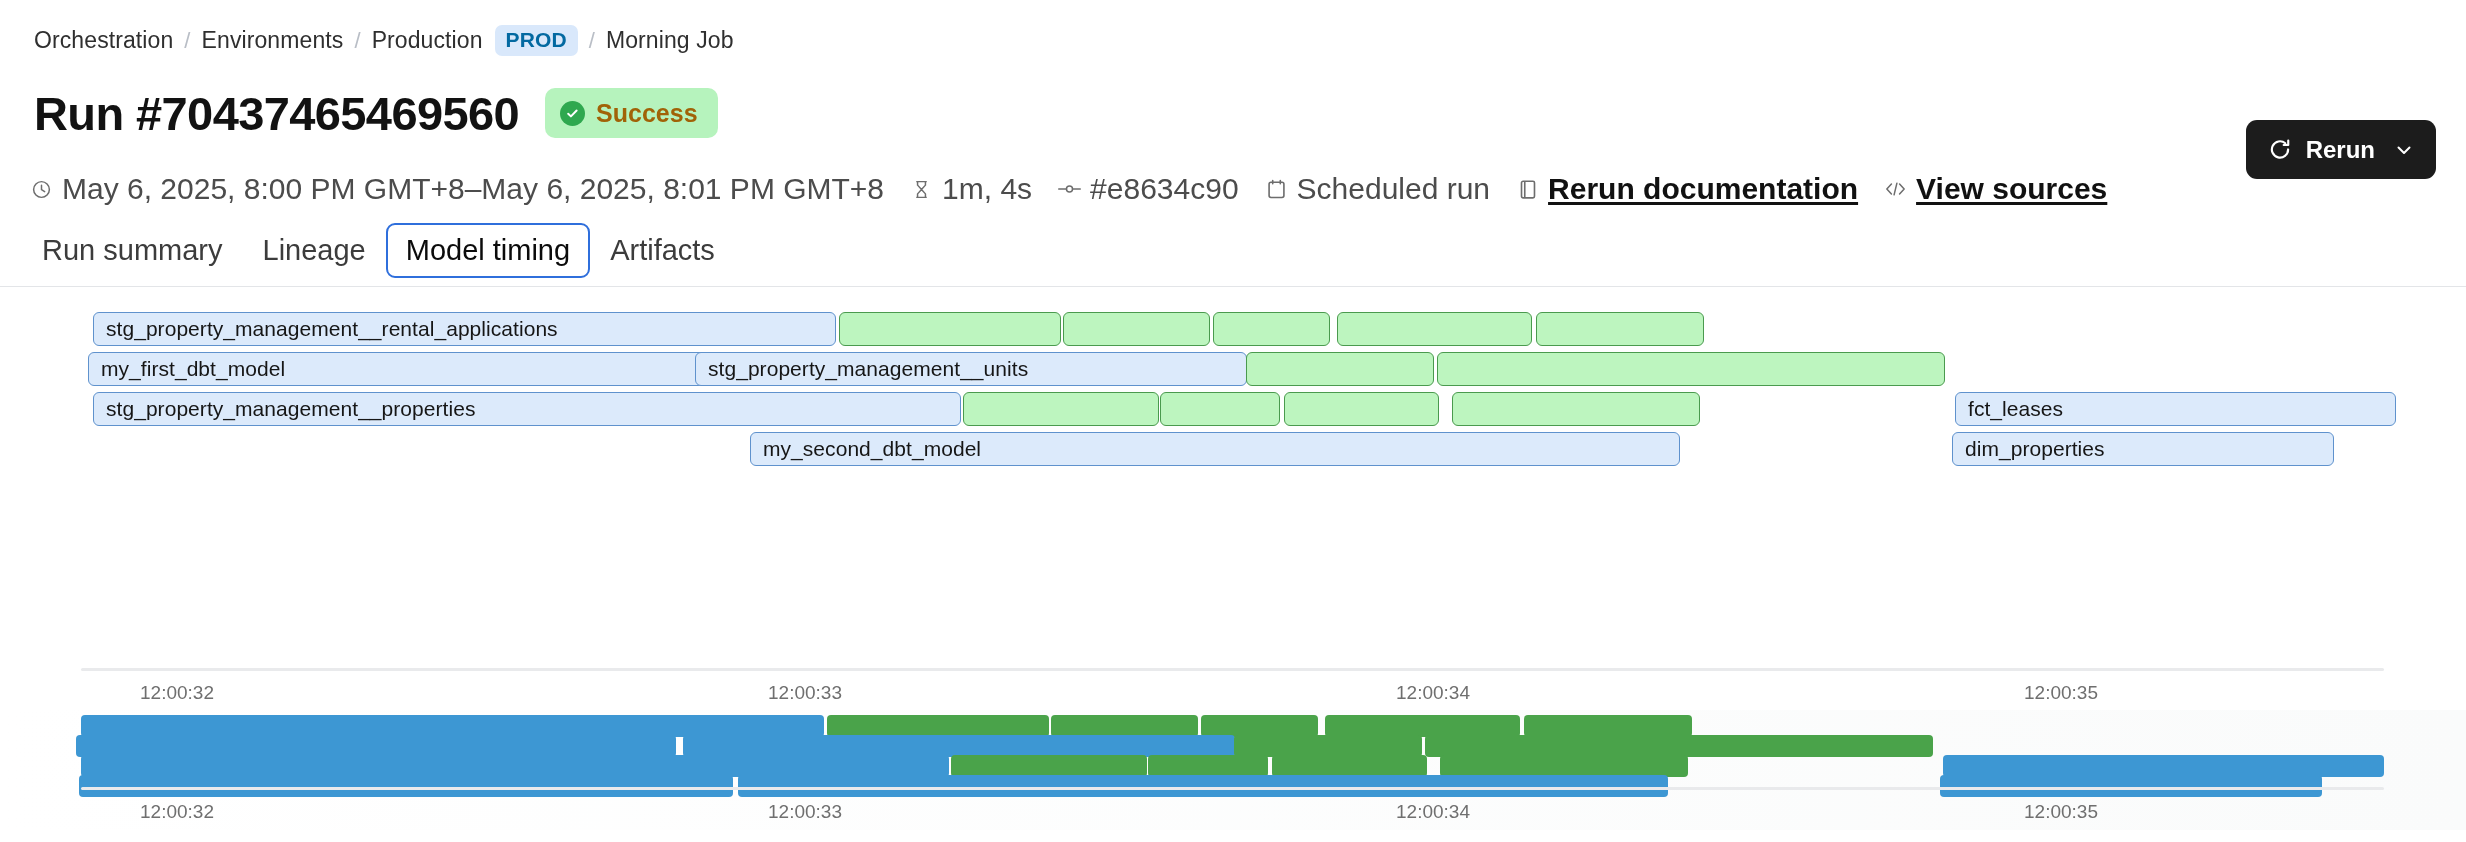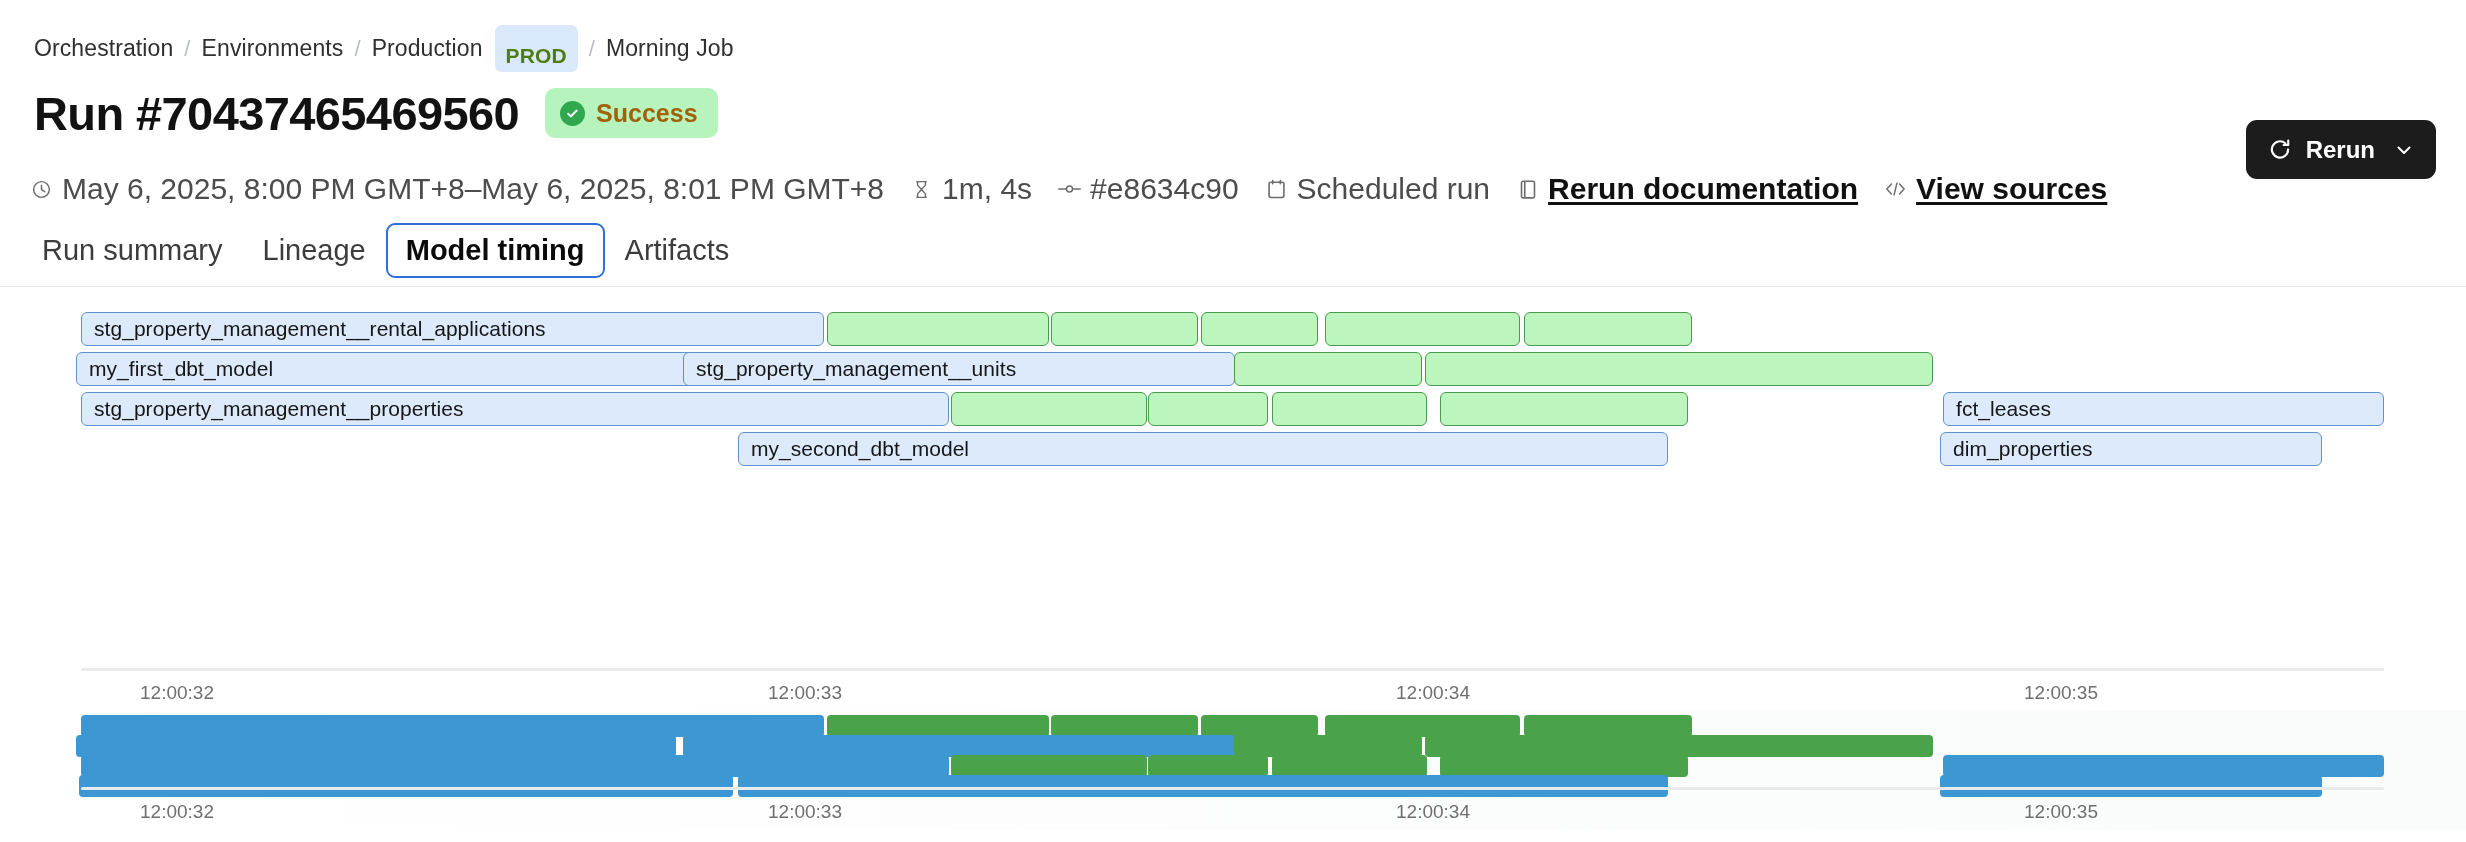--- a/index.html
+++ b/index.html
@@ -22,23 +22,23 @@
     letter-spacing: .1px;
   }
   .crumb { white-space: nowrap; }
   .crumb-sep {
     color: #b9bec6;
     margin: 0 11px;
     font-size: 22px;
   }
   .crumb-badge {
     background: #d9e8fb;
-    color: #4d7c0f;
+    color: #0369a1;
     border-radius: 7px;
-    padding: 19px 11px 4px 11px;
+    padding: 3px 11px 4px 11px;
     font-size: 21px;
     font-weight: 600;
     margin-left: 12px;
   }
 
   
   .title-row {
     position: absolute;
     left: 34px; top: 88px;
     display: flex; align-items: center;
@@ -133,40 +133,40 @@
     color: #3c3c3c;
     padding: 11px 18px;
     border-radius: 9px;
     cursor: pointer;
     white-space: nowrap;
     border: 2px solid transparent;
     line-height: 1;
   }
   .tab.active {
     color: #0b0b0b;
-    font-weight: 700;
+    font-weight: 400;
     border: 2px solid #2f6fdc;
     background: #ffffff;
   }
   .tabs-rule {
     position: absolute;
     left: 0; top: 286px;
     width: 2466px; height: 1px;
     background: #e3e5e8;
   }
 
   
   .chart-wrap {
     position: absolute;
     left: 0; top: 300px;
     width: 2466px;
   }
   .gantt {
     position: relative;
-    margin-left: 0;
+    margin-left: 12px;
     height: 262px;
     padding-left: 24px;
   }
   .grow { position: absolute; height: 34px; left: 0; right: 0; }
   .bar {
     position: absolute;
     top: 0;
     height: 34px;
     border-radius: 6px;
     border: 1px solid;

